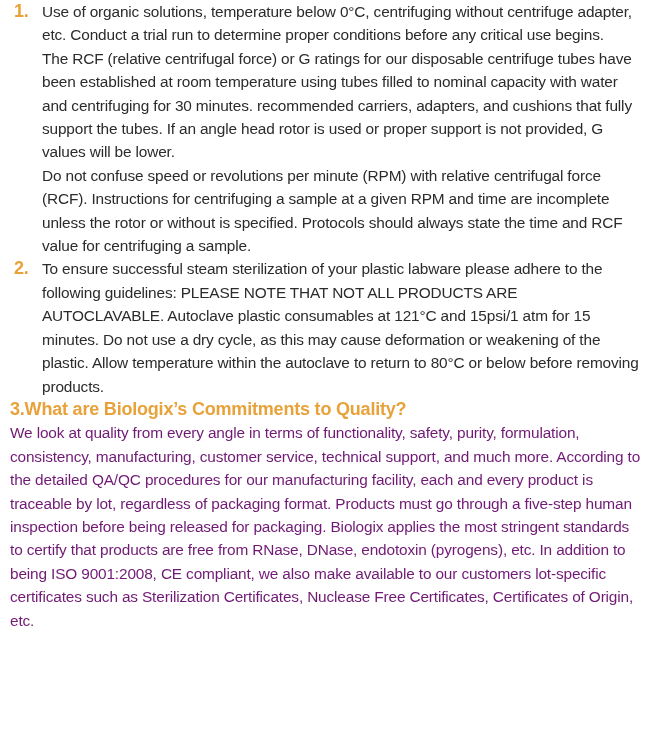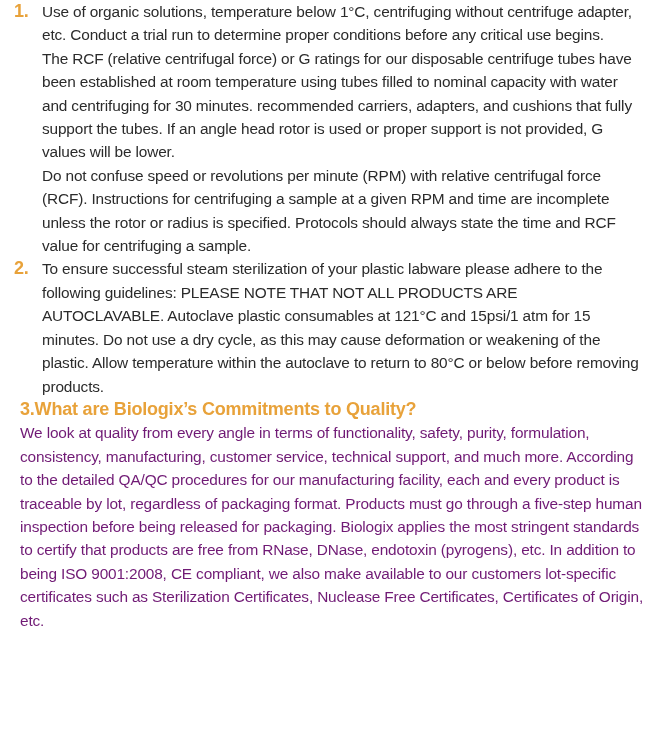--- a/index.html
+++ b/index.html
@@ -41,43 +41,43 @@
     color: #2b2b2b;
     font-size: 15.4px;
     line-height: 23.4px;
     letter-spacing: -0.15px;
   }
   .indented {
     padding-left: 42px;
     padding-right: 14px;
   }
   .flush {
-    padding-left: 20px;
+    padding-left: 10px;
     padding-right: 10px;
   }
   .flush.q-title {
     font-size: 18px;
   }
   .flush.body-text {
     color: #701a75;
   }
   p { margin: 0; }
 </style>
 </head>
 <body>
 
 <div class="faq">
 
   <section>
     <div class="q-title num-title">
       <span class="num">1.</span>
     </div>
-    <p class="body-text indented">Use of organic solutions, temperature below 1°C, centrifuging without centrifuge adapter, etc. Conduct a trial run to determine proper conditions before any critical use begins.</p>
+    <p class="body-text indented">Use of organic solutions, temperature below 0°C, centrifuging without centrifuge adapter, etc. Conduct a trial run to determine proper conditions before any critical use begins.</p>
     <p class="body-text indented">The RCF (relative centrifugal force) or G ratings for our disposable centrifuge tubes have been established at room temperature using tubes filled to nominal capacity with water and centrifuging for 30 minutes. recommended carriers, adapters, and cushions that fully support the tubes. If an angle head rotor is used or proper support is not provided, G values will be lower.</p>
-    <p class="body-text indented">Do not confuse speed or revolutions per minute (RPM) with relative centrifugal force (RCF). Instructions for centrifuging a sample at a given RPM and time are incomplete unless the rotor or radius is specified. Protocols should always state the time and RCF value for centrifuging a sample.</p>
+    <p class="body-text indented">Do not confuse speed or revolutions per minute (RPM) with relative centrifugal force (RCF). Instructions for centrifuging a sample at a given RPM and time are incomplete unless the rotor or without is specified. Protocols should always state the time and RCF value for centrifuging a sample.</p>
   </section>
 
   <section>
     <div class="q-title num-title">
       <span class="num">2.</span>
     </div>
     <p class="body-text indented">To ensure successful steam sterilization of your plastic labware please adhere to the following guidelines: PLEASE NOTE THAT NOT ALL PRODUCTS ARE AUTOCLAVABLE. Autoclave plastic consumables at 121°C and 15psi/1 atm for 15 minutes. Do not use a dry cycle, as this may cause deformation or weakening of the plastic. Allow temperature within the autoclave to return to 80°C or below before removing products.</p>
   </section>
 
   <section>

